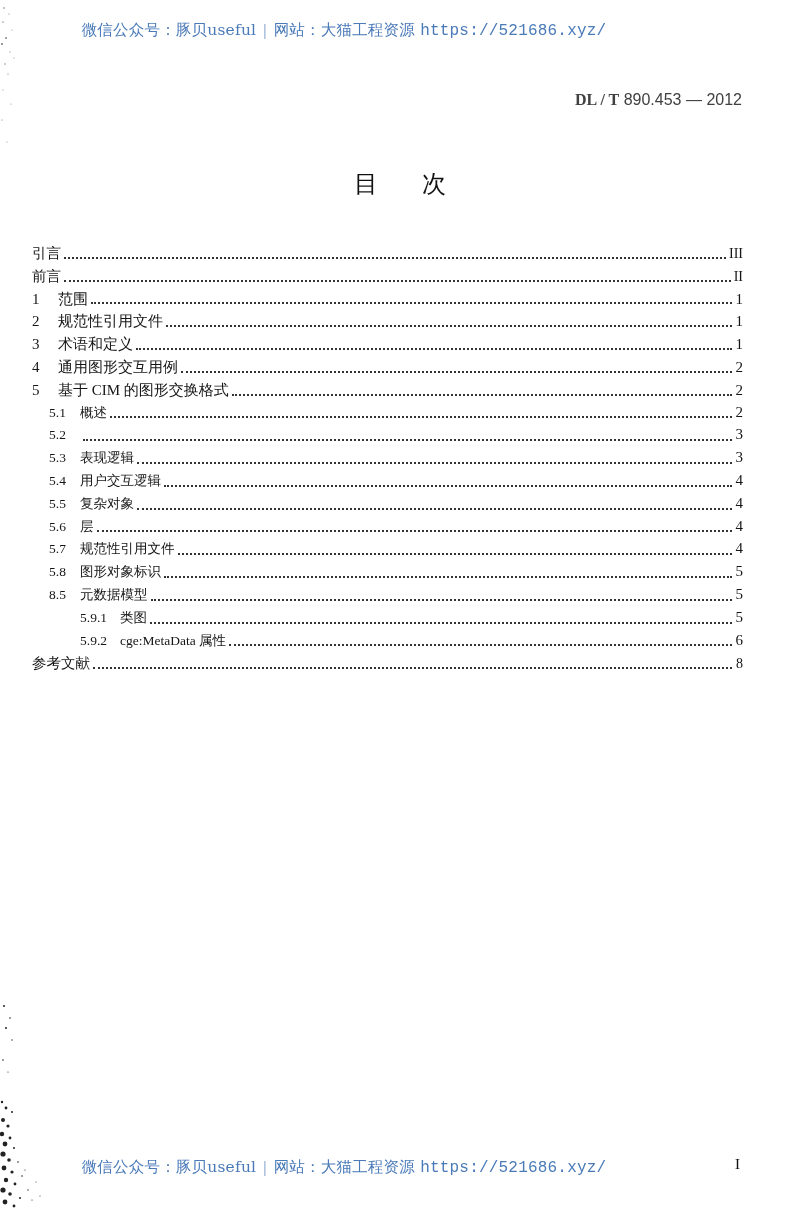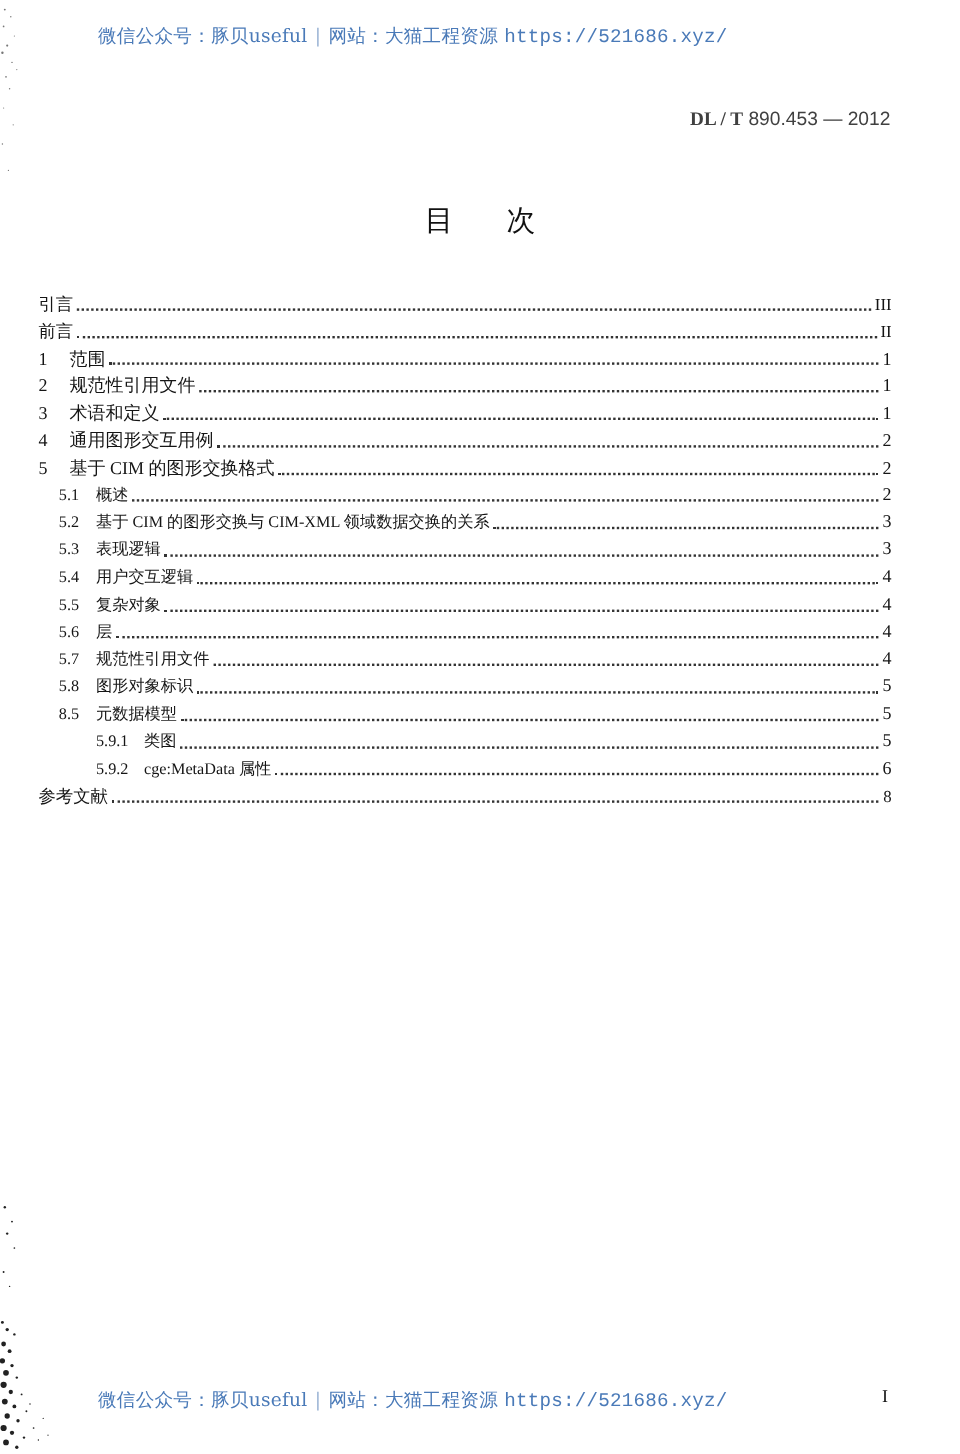--- a/index.html
+++ b/index.html
@@ -222,21 +222,20 @@
       <span class="page">2</span>
     </div>
     <div class="toc-row level-2">
       <span class="num">5.1</span>
       <span class="label">概述</span>
       <span class="leader"></span>
       <span class="page">2</span>
     </div>
     <div class="toc-row level-2">
       <span class="num">5.2</span>
-      <span class="label">基于 CIM 的图形交换与 CIM-XML 领域数据交换的关系</span>
       <span class="leader"></span>
       <span class="page">3</span>
     </div>
     <div class="toc-row level-2">
       <span class="num">5.3</span>
       <span class="label">表现逻辑</span>
       <span class="leader"></span>
       <span class="page">3</span>
     </div>
     <div class="toc-row level-2">

